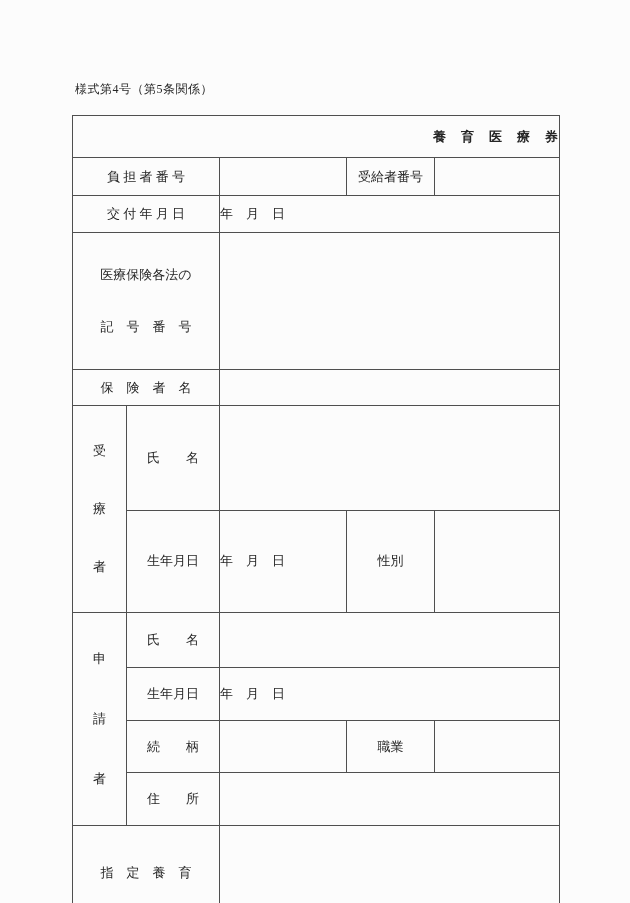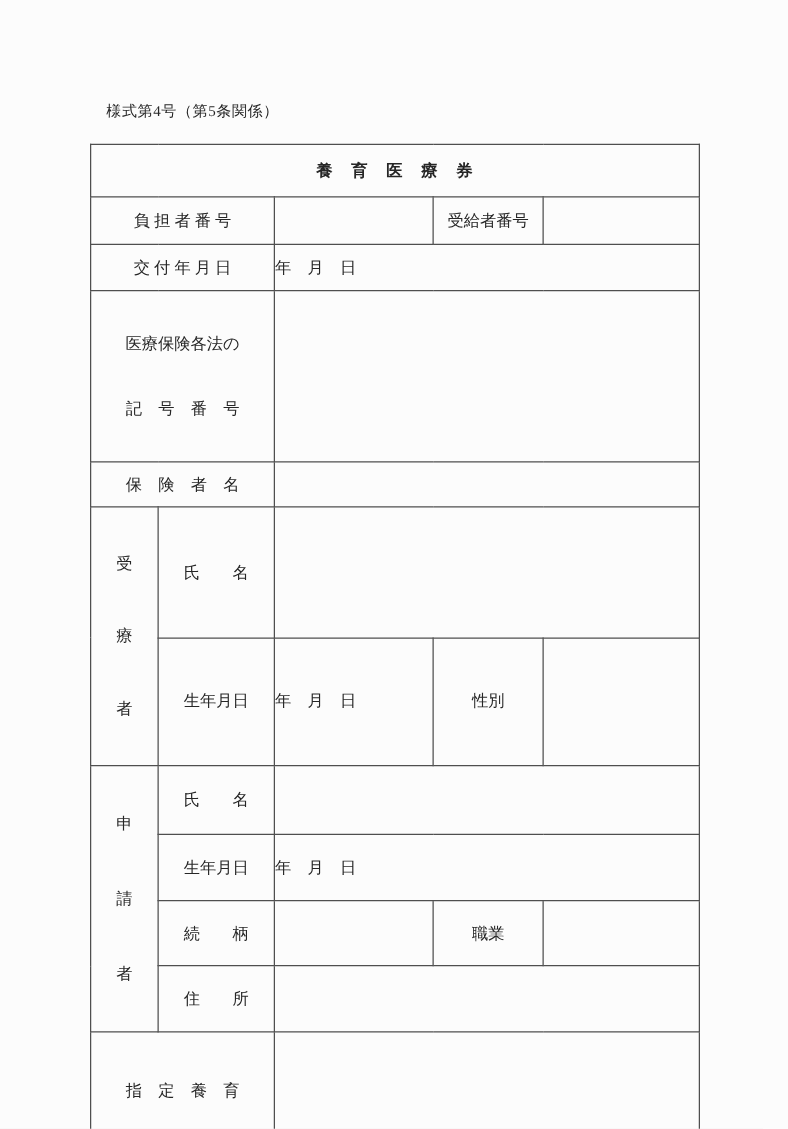--- a/index.html
+++ b/index.html
@@ -13,39 +13,39 @@
   .page{
     position:relative;
     width:630px;height:903px;
     background:var(--bg);
     color:var(--text);
     font-family:"Liberation Serif","DejaVu Serif",serif;
     overflow:hidden;
     margin:0 auto;
   }
   .form-note{
-    position:absolute;left:85px;top:81px;
+    position:absolute;left:75px;top:81px;
     font-size:12px;letter-spacing:.5px;white-space:pre;
   }
   table.form{
     position:absolute;left:72px;top:115px;
     width:487px;
     border-collapse:collapse;table-layout:fixed;
     border:1.5px solid var(--border);
   }
   table.form td{
     border:1px solid var(--border);
     font-size:13px;
     padding:0;
     vertical-align:middle;
     white-space:pre;
     overflow:hidden;
   }
   .title-cell{
-    text-align:center;
+    text-align:right;
     font-size:17px;
     font-weight:600;
     letter-spacing:1px;
   }
   .lbl{text-align:center;}
   .two-line div{text-align:center;}
   .lh20 div{line-height:20px;}
   .lh29 div{line-height:29px;}
   .val-pad{padding-left:38px;text-align:left;}
   .val-pad48{padding-left:48px;text-align:left;}

